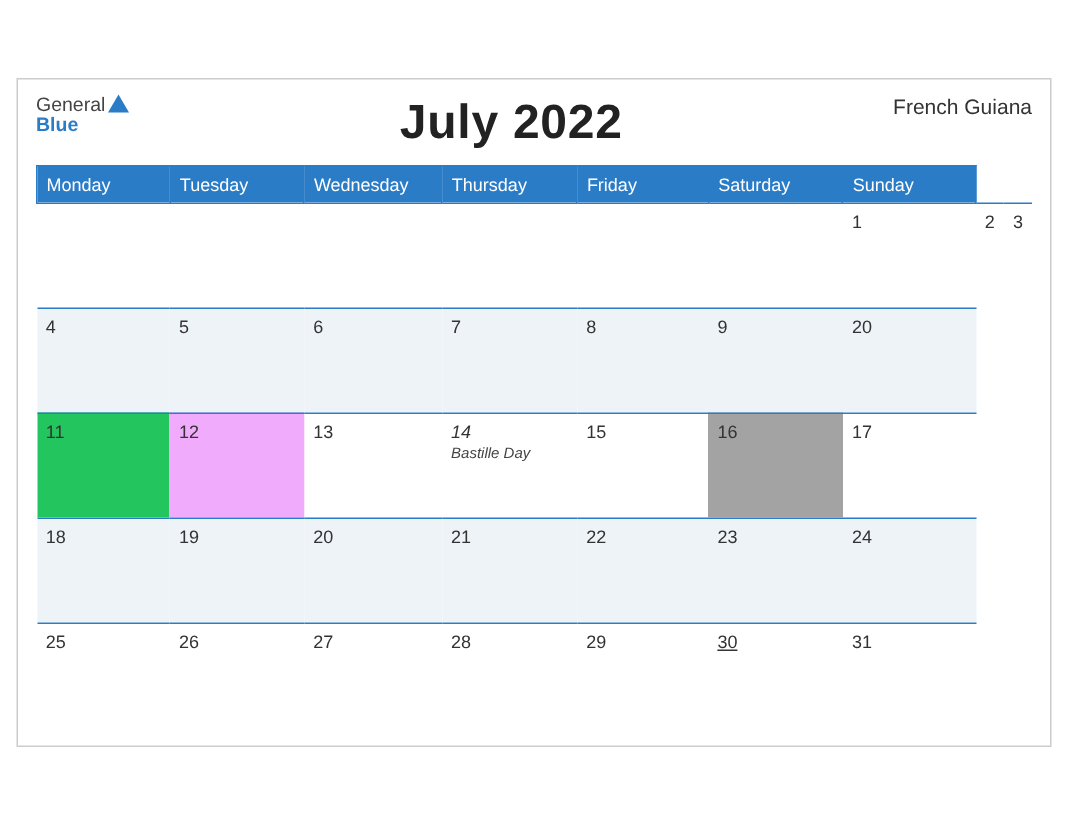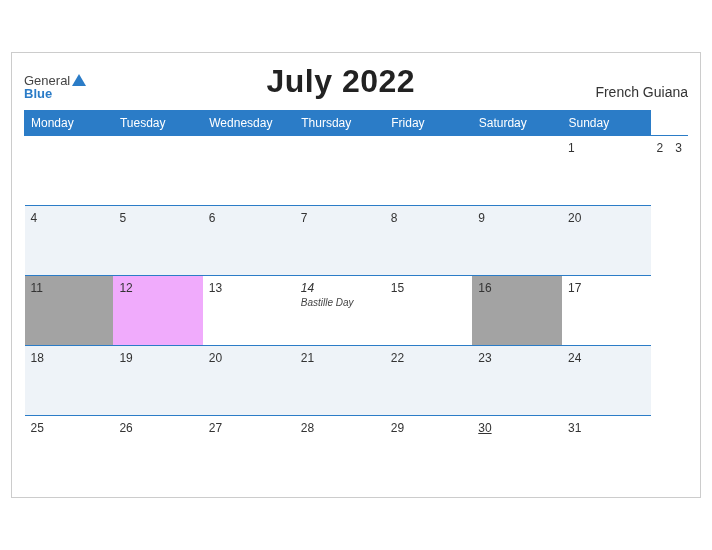--- a/index.html
+++ b/index.html
@@ -13,21 +13,21 @@
       justify-content: center;
     }
     .calendar-container {
       width: 690px;
       background: #fff;
       border: 1px solid #ccc;
       padding: 10px 12px 12px;
     }
     .calendar-header {
       display: flex;
-      align-items: flex-end;
+      align-items: flex-start;
       justify-content: space-between;
       margin-bottom: 10px;
     }
     .logo {
       display: flex;
       align-items: flex-end;
       font-size: 13px;
       font-weight: normal;
       color: #333;
       line-height: 1;
@@ -170,21 +170,21 @@
             <span class="day-number">8</span>
           </td>
           <td style="background: rgb(238, 243, 248);">
             <span class="day-number">9</span>
           </td>
           <td style="background: rgb(238, 243, 248);">
             <span class="day-number">20</span>
           </td>
         </tr>
         <tr>
-          <td style="background: #a3a3a3;">
+          <td style="background: #22c55e;">
             <span class="day-number">11</span>
           </td>
           <td style="background: #f0abfc;">
             <span class="day-number">12</span>
           </td>
           <td style="background: rgb(255, 255, 255);">
             <span class="day-number">13</span>
           </td>
           <td style="background: rgb(255, 255, 255); font-style: italic;">
             <span class="day-number">14</span>

